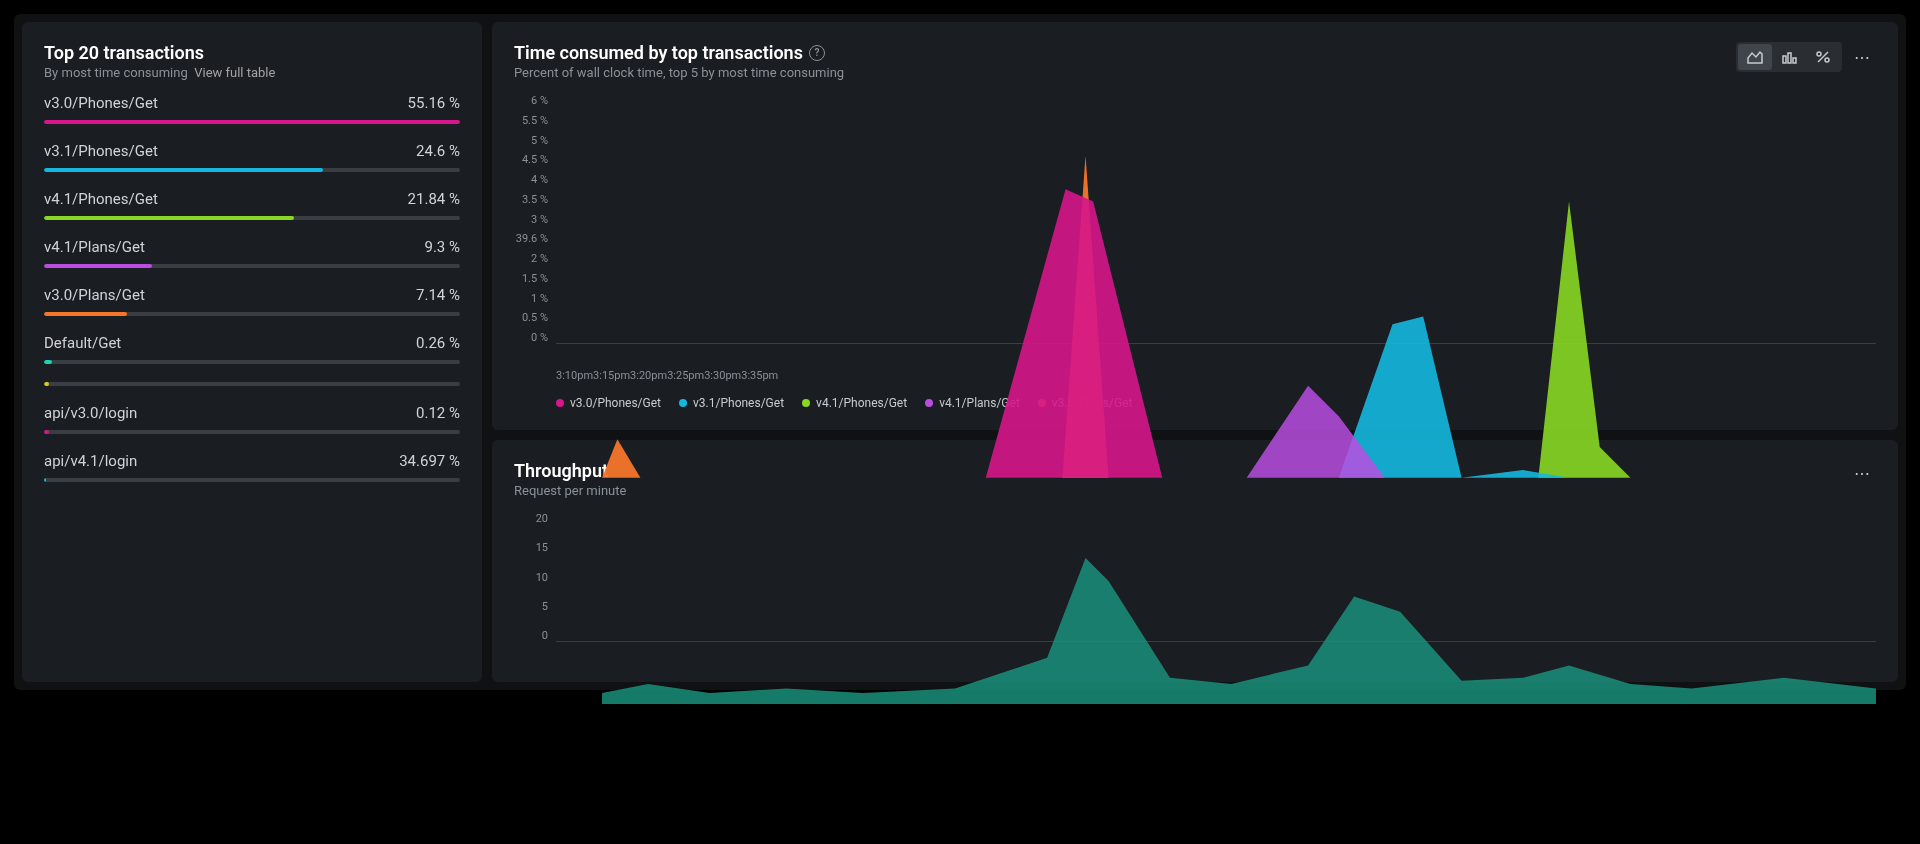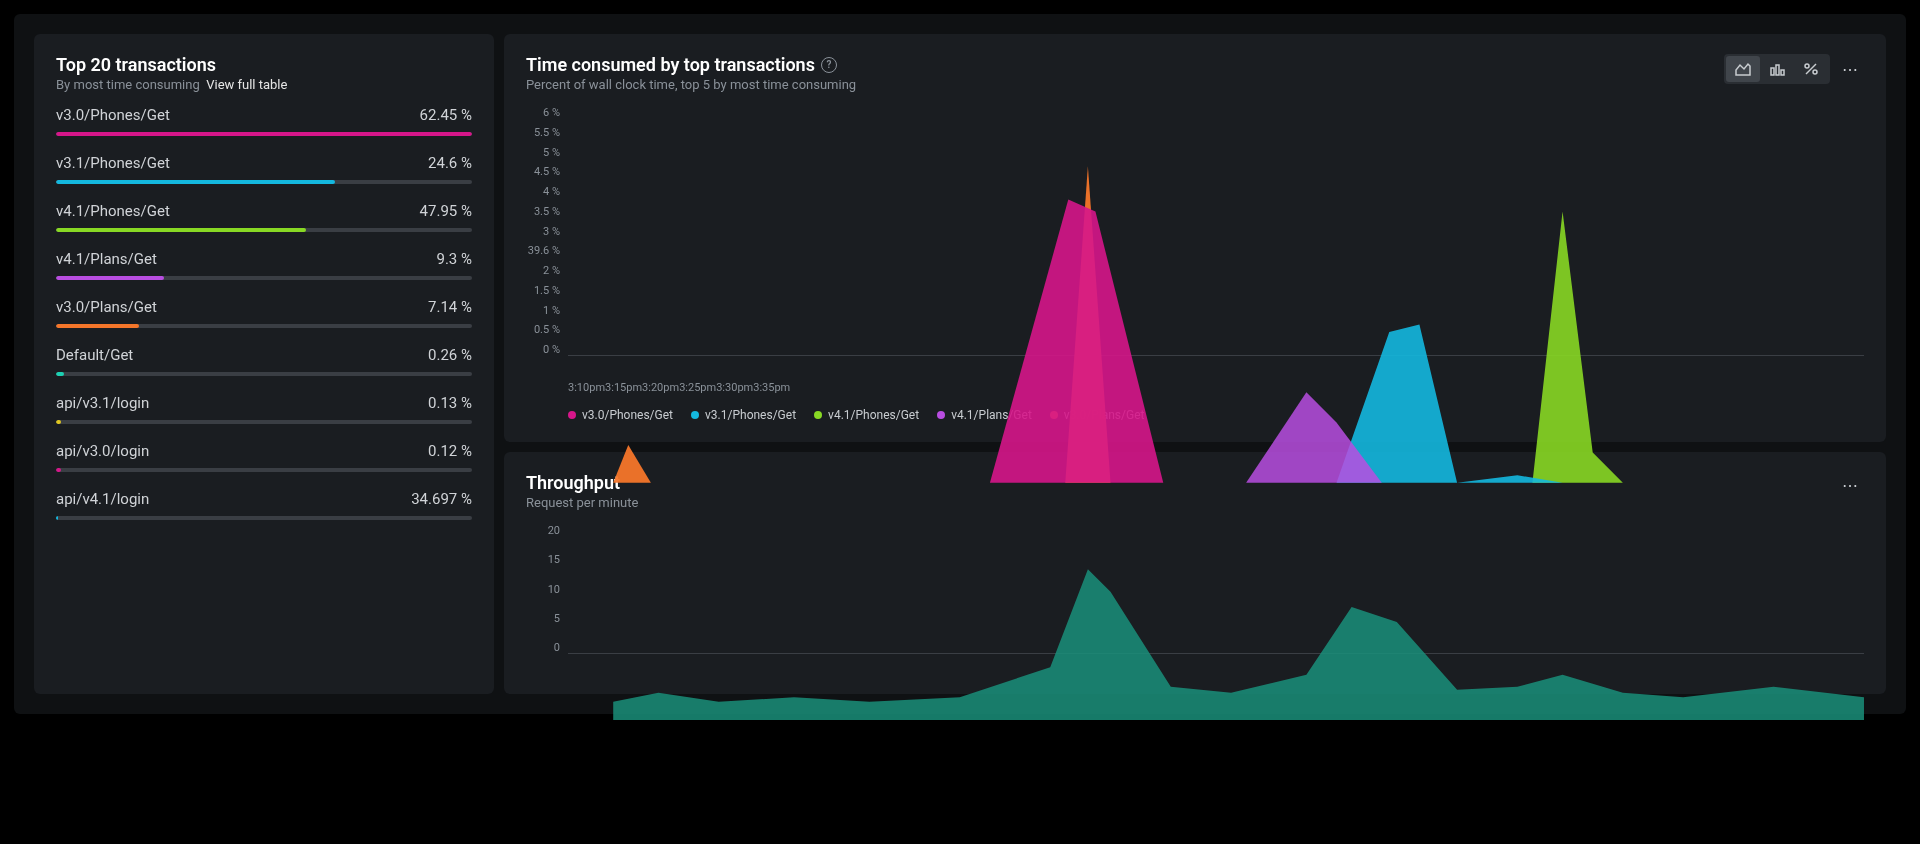--- a/index.html
+++ b/index.html
@@ -5,21 +5,21 @@
   * { margin: 0; padding: 0; box-sizing: border-box; }
   body {
     background: #000;
     font-family: -apple-system, BlinkMacSystemFont, "Segoe UI", Roboto, sans-serif;
     color: #e5e5e5;
     padding: 14px;
   }
   .dashboard {
     background: #0f1113;
     border-radius: 6px;
-    padding: 20px;
+    padding: 8px;
     display: grid;
     grid-template-columns: 460px 1fr;
     grid-template-rows: auto auto;
     gap: 10px;
   }
   .panel {
     background: #1a1d21;
     border-radius: 6px;
     padding: 20px 22px;
   }
@@ -39,21 +39,21 @@
     display: flex;
     align-items: center;
     gap: 6px;
   }
   .panel-sub {
     font-size: 13px;
     color: #8a9199;
     margin-top: 2px;
   }
   .link {
-    color: #e5e5e5;
+    color: #a3a3a3;
     cursor: pointer;
     font-size: 13px;
   }
   .txn-list {
     display: flex;
     flex-direction: column;
     gap: 18px;
     margin-top: 10px;
   }
   .txn-item {}
@@ -189,39 +189,39 @@
         <div class="panel-title">Top 20 transactions</div>
         <div class="panel-sub">
           <span>By most time consuming</span>&nbsp;&nbsp;<span class="link">View full table</span>
         </div>
       </div>
     </div>
     <div class="txn-list" id="txn-list">
         <div class="txn-item">
           <div class="txn-row">
             <span>v3.0/Phones/Get</span>
-            <span>62.45 %</span>
+            <span>55.16 %</span>
           </div>
           <div class="bar-track">
             <div class="bar-fill" style="width:100%;background:#d6168a"></div>
           </div>
         </div>
         <div class="txn-item">
           <div class="txn-row">
             <span>v3.1/Phones/Get</span>
             <span>24.6 %</span>
           </div>
           <div class="bar-track">
             <div class="bar-fill" style="width:67%;background:#14b8df"></div>
           </div>
         </div>
         <div class="txn-item">
           <div class="txn-row">
             <span>v4.1/Phones/Get</span>
-            <span>47.95 %</span>
+            <span>21.84 %</span>
           </div>
           <div class="bar-track">
             <div class="bar-fill" style="width:60%;background:#88d824"></div>
           </div>
         </div>
         <div class="txn-item">
           <div class="txn-row">
             <span>v4.1/Plans/Get</span>
             <span>9.3 %</span>
           </div>
@@ -241,24 +241,20 @@
         <div class="txn-item">
           <div class="txn-row">
             <span>Default/Get</span>
             <span>0.26 %</span>
           </div>
           <div class="bar-track">
             <div class="bar-fill" style="width:2%;background:#1cd0b2"></div>
           </div>
         </div>
         <div class="txn-item">
-          <div class="txn-row">
-            <span>api/v3.1/login</span>
-            <span>0.13 %</span>
-          </div>
           <div class="bar-track">
             <div class="bar-fill" style="width:1.3%;background:#e0c720"></div>
           </div>
         </div>
         <div class="txn-item">
           <div class="txn-row">
             <span>api/v3.0/login</span>
             <span>0.12 %</span>
           </div>
           <div class="bar-track">

